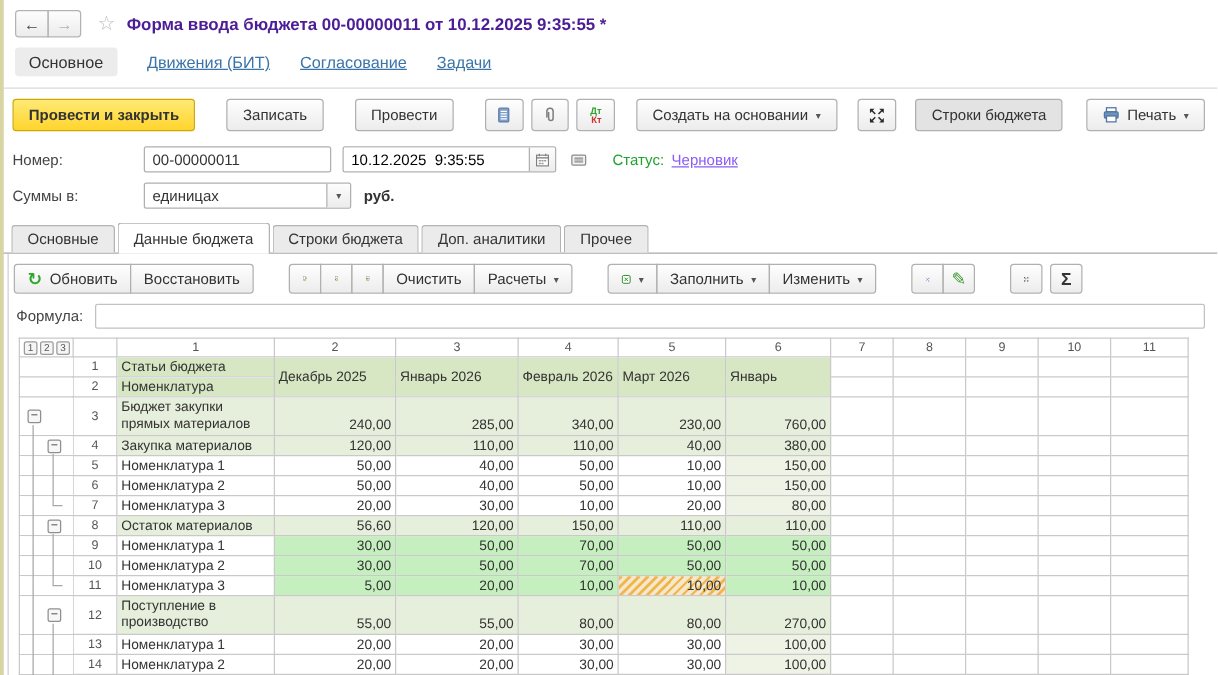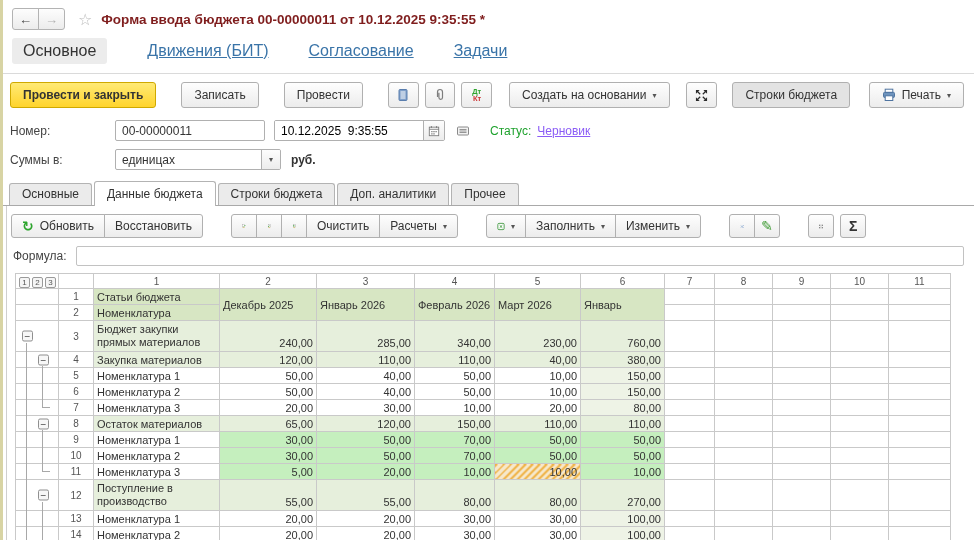--- a/index.html
+++ b/index.html
@@ -7,24 +7,24 @@
     font-family: "Liberation Sans", "DejaVu Sans", sans-serif; color:#333; position: relative; }
   body::before { content:''; position:absolute; left:0; top:0; width:3px; height:100%; background:#d8d4a4; z-index:5; }
 
   
   .titlebar { display:flex; align-items:center; gap:9px; padding:8px 10px 5px 12px; }
   .wbtn { width:27px; height:22px; display:inline-flex; align-items:center; justify-content:center;
     background:linear-gradient(#fdfdfd,#ececec); border:1px solid #b3b3b3; font-size:13px; cursor:pointer; }
   .wbtn.back { border-radius:3px 0 0 3px; color:#444; }
   .wbtn.fwd  { border-radius:0 3px 3px 0; margin-left:-1px; color:#b3b3b3; }
   .star { color:#bdbdbd; font-size:16px; margin-left:4px; }
-  .title { font-weight:bold; font-size:13.5px; color:#7f1d1d; white-space:nowrap; }
+  .title { font-weight:bold; font-size:13.5px; color:#4c1d95; white-space:nowrap; }
 
   
-  .navrow { display:flex; align-items:center; gap:40px; padding:3px 10px 9px 12px; font-size:16px; }
+  .navrow { display:flex; align-items:center; gap:24px; padding:3px 10px 9px 12px; font-size:13px; }
   .nav-tab { cursor:pointer; }
   .nav-tab.active { background:#ececec; border-radius:3px; padding:4px 11px; color:#333; }
   .nav-tab:not(.active) { color:#3a74a8; text-decoration:underline; }
   .hr { height:1px; background:#dadada; }
 
   
   .toolbar1 { display:flex; align-items:center; gap:6px; padding:8px 10px 8px 10px; }
   .toolbar2 { display:flex; align-items:center; gap:6px; padding:2px 8px 7px 4px; }
   .btn { display:inline-flex; align-items:center; gap:6px; height:26px; padding:0 12px; white-space:nowrap;
     background:linear-gradient(#fefefe,#ececec); border:1px solid #b0b0b0; border-radius:3px;
@@ -477,21 +477,21 @@
             <td class="ec"></td>
             <td class="ec"></td>
             <td class="fc"></td>
           </tr>
           <tr class="rh">
             <td class="oc">
               <span class="tgl l2">−</span>
             </td>
             <td class="rn">8</td>
             <td class="ng i1">Остаток материалов</td>
-            <td class="v vg">65,00</td>
+            <td class="v vg">56,60</td>
             <td class="v vg">120,00</td>
             <td class="v vg">150,00</td>
             <td class="v vg">110,00</td>
             <td class="v vg pr">110,00</td>
             <td class="ec nl"></td>
             <td class="ec"></td>
             <td class="ec"></td>
             <td class="ec"></td>
             <td class="ec"></td>
             <td class="fc"></td>

